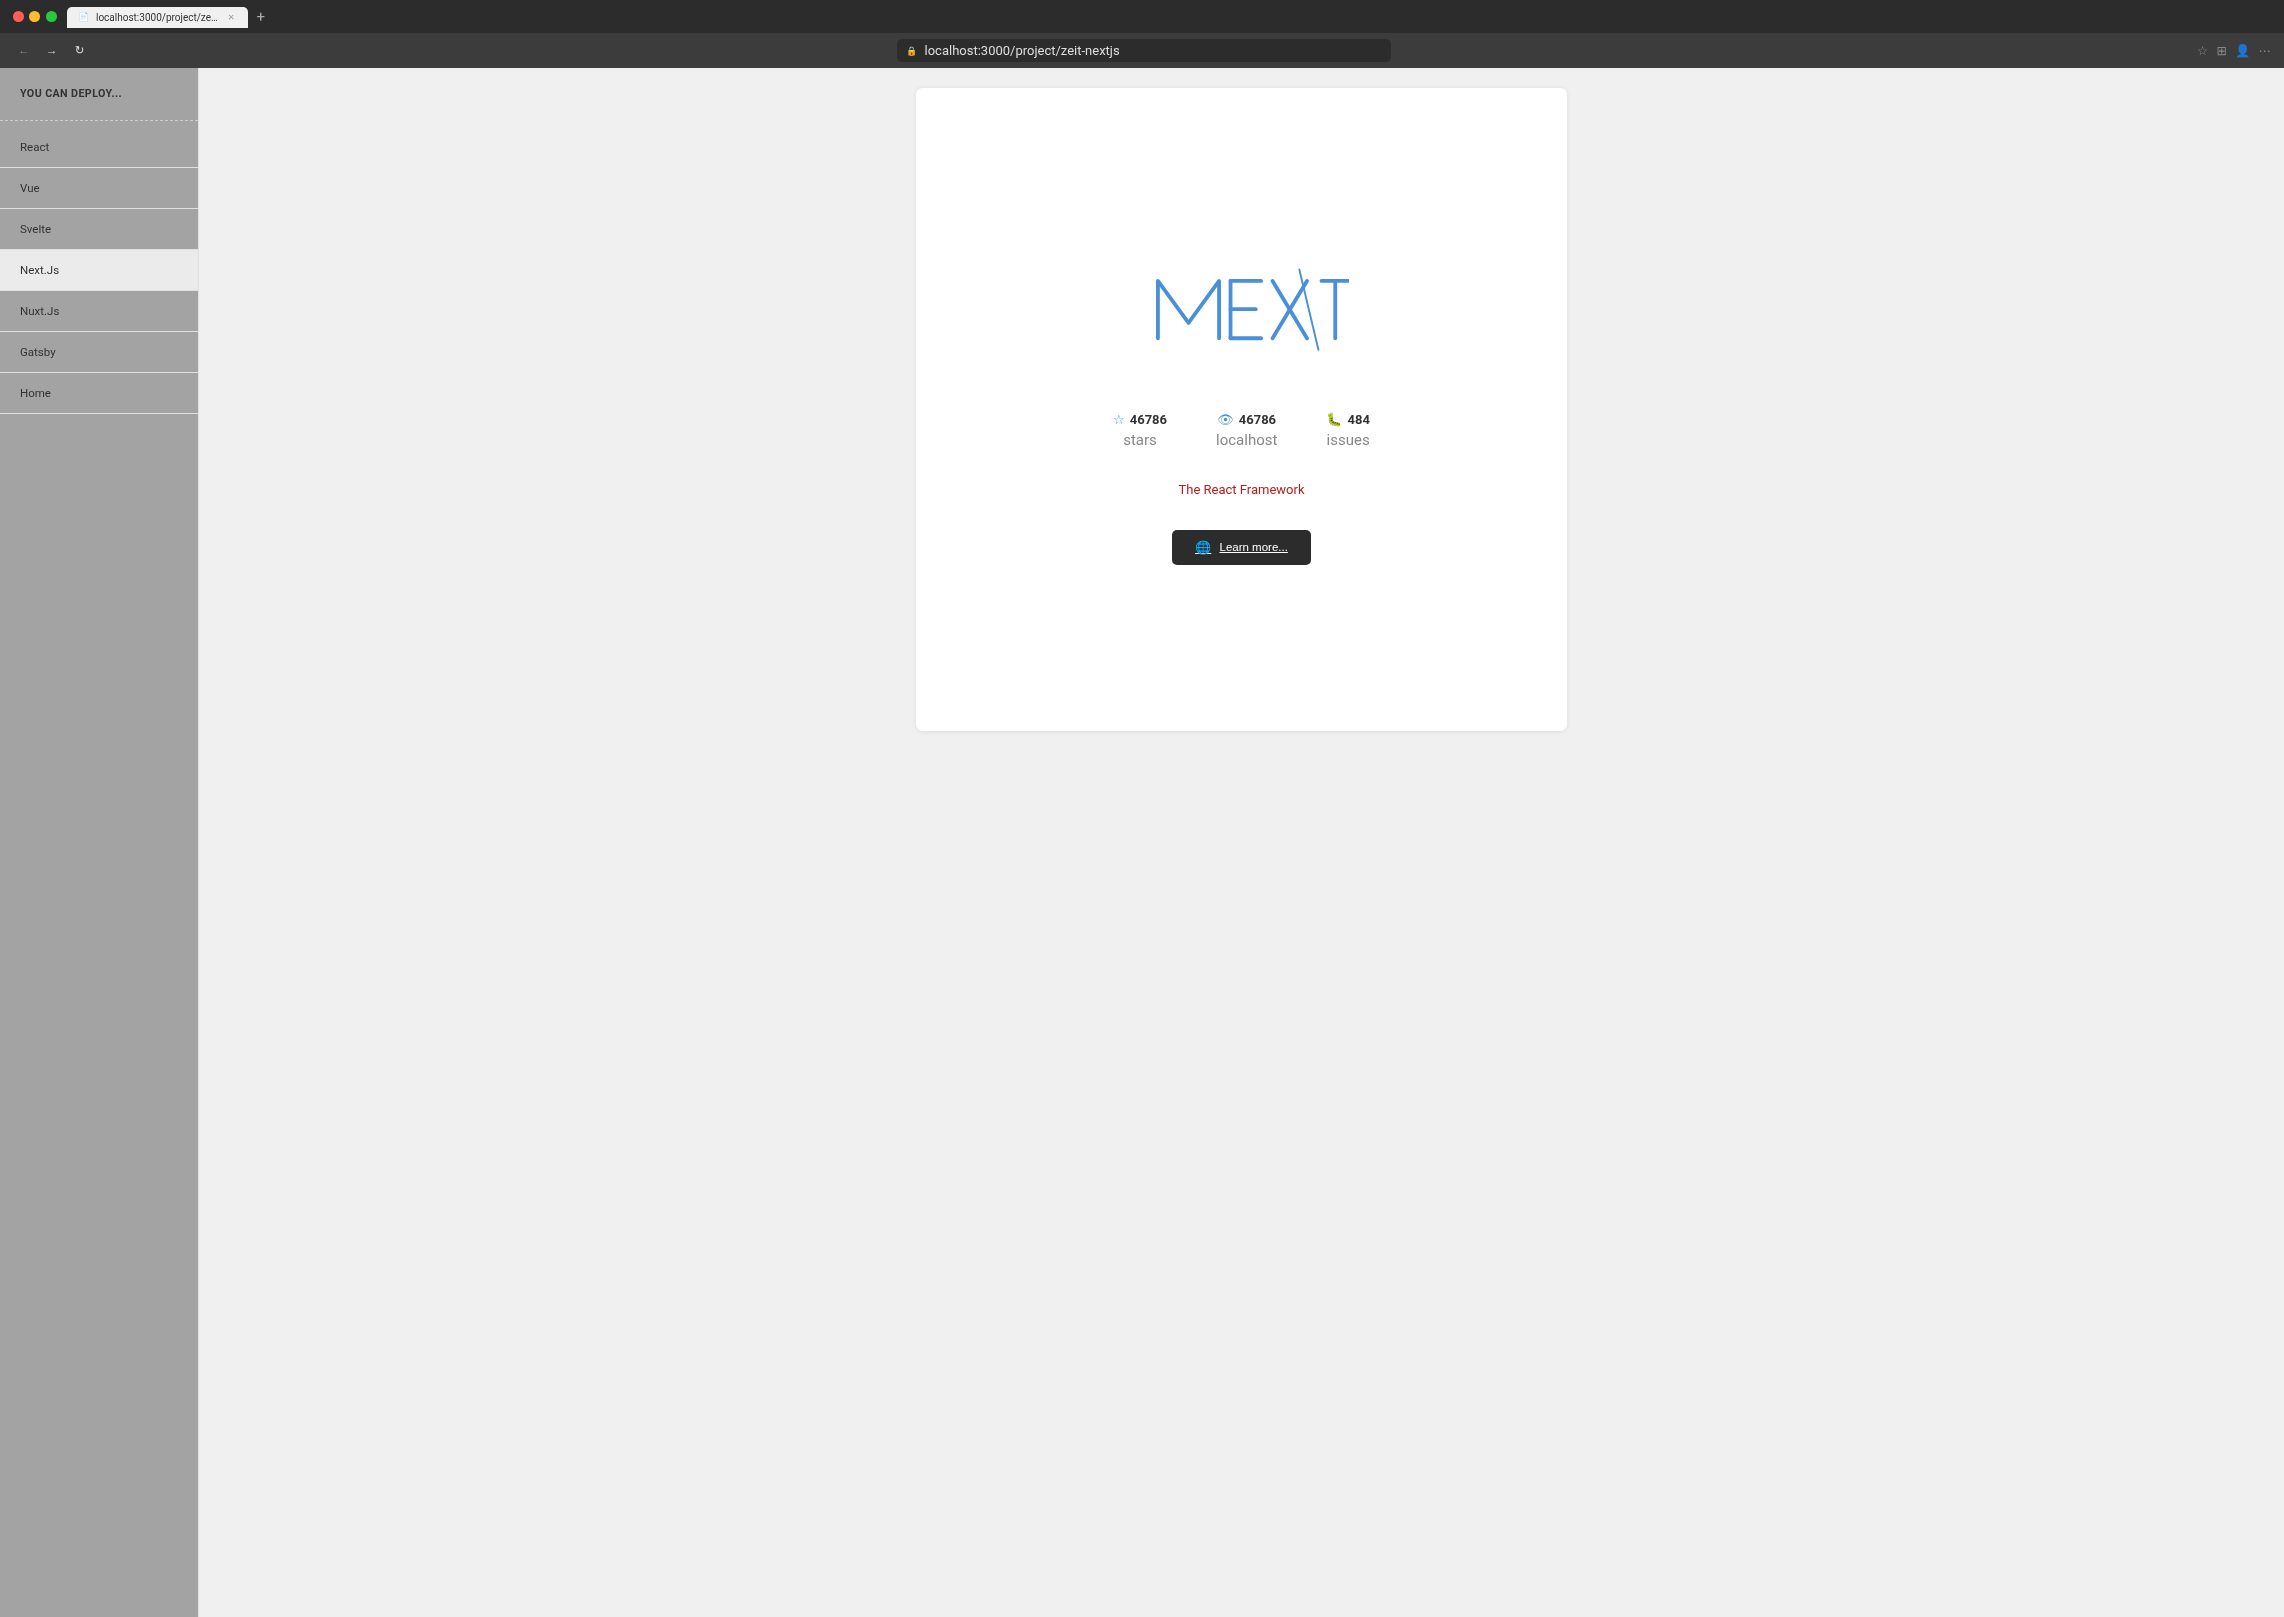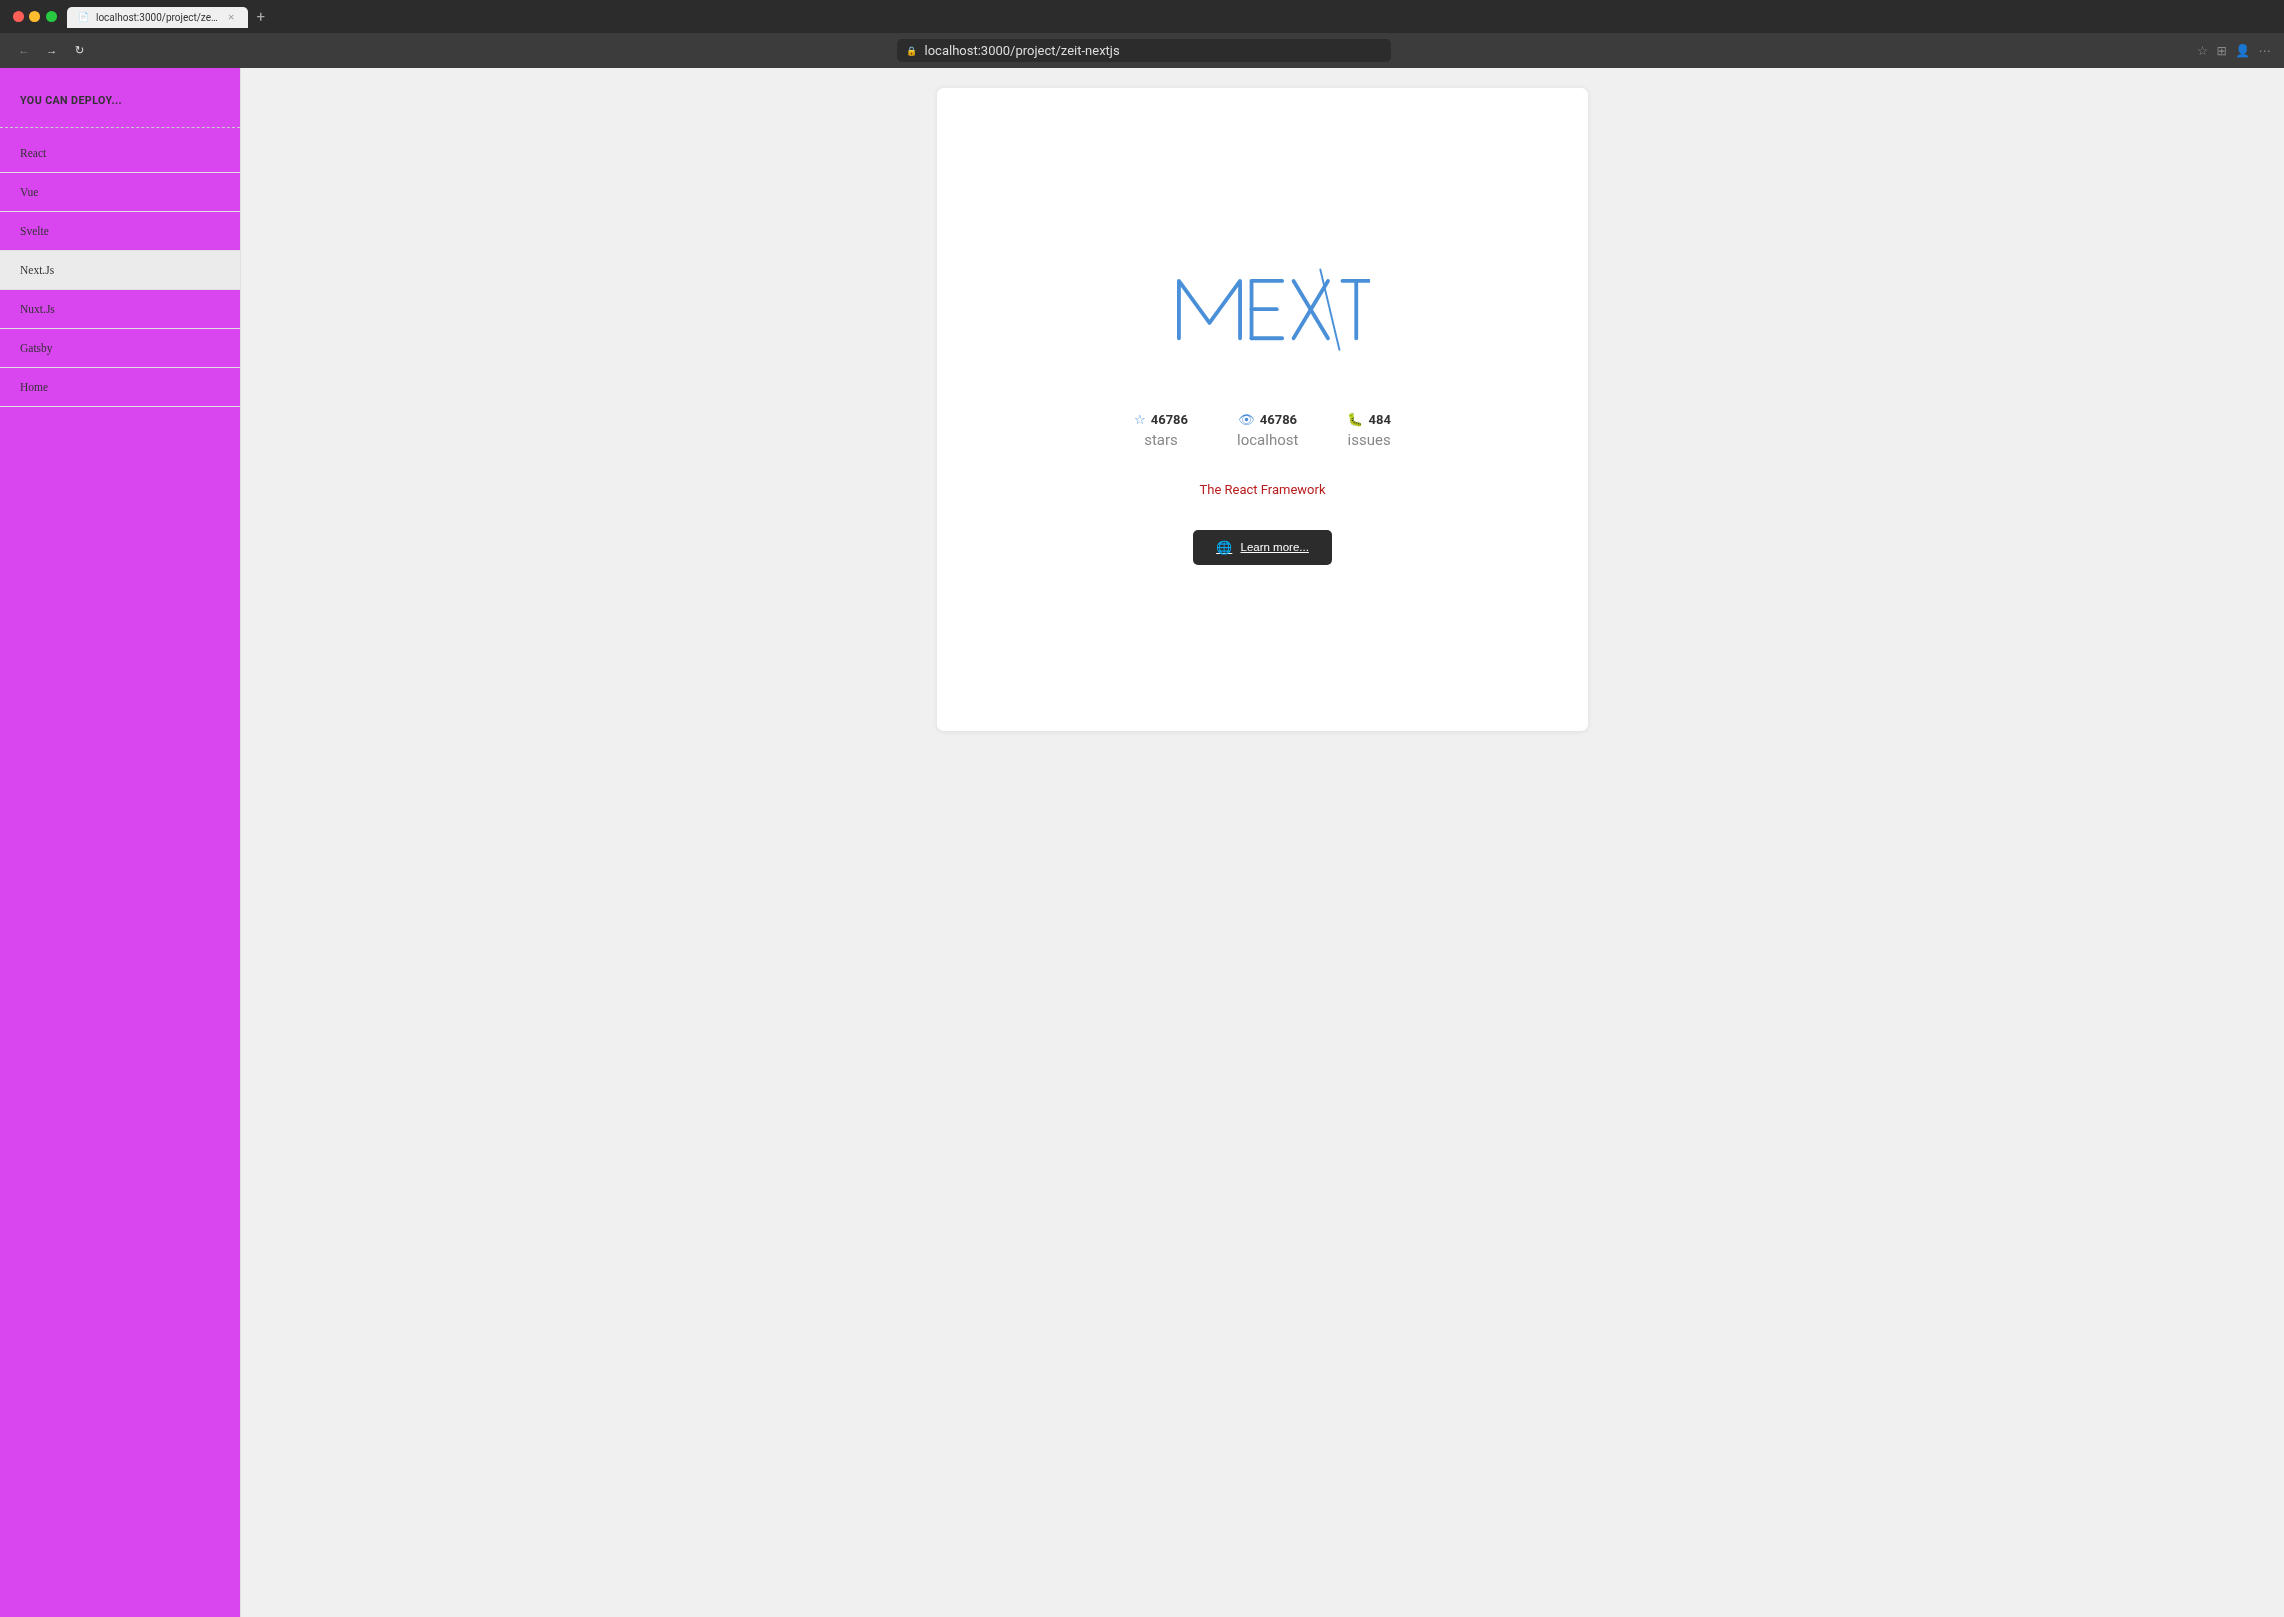--- a/index.html
+++ b/index.html
@@ -155,25 +155,25 @@
 
     
     .page-content {
       display: flex;
       height: calc(100vh - 68px);
       background: #f0f0f0;
     }
 
     
     .sidebar {
-      width: 241px;
-      background: #d946ef;
+      width: 199px;
+      background: #a3a3a3;
       border-right: 0.8px solid #e0e0e0;
       flex-shrink: 0;
-      padding-top: 13px;
+      padding-top: 6px;
     }
 
     .sidebar-title {
       font-size: 10.7px;
       font-weight: 700;
       color: #333;
       padding: 13px 20px;
       letter-spacing: 0.4px;
     }
 
@@ -182,21 +182,20 @@
       border-top: 0.8px dashed #ccc;
       margin: 6.6px 0;
     }
 
     .sidebar-item {
       padding: 13px 20px;
       font-size: 11.5px;
       color: #333;
       border-bottom: 0.8px solid #e0e0e0;
       cursor: pointer;
-      font-family: Liberation Serif, serif;
     }
 
     .sidebar-item.active {
       background: #ebebeb;
     }
 
     
     .main-area {
       flex: 1;
       padding: 20px;

